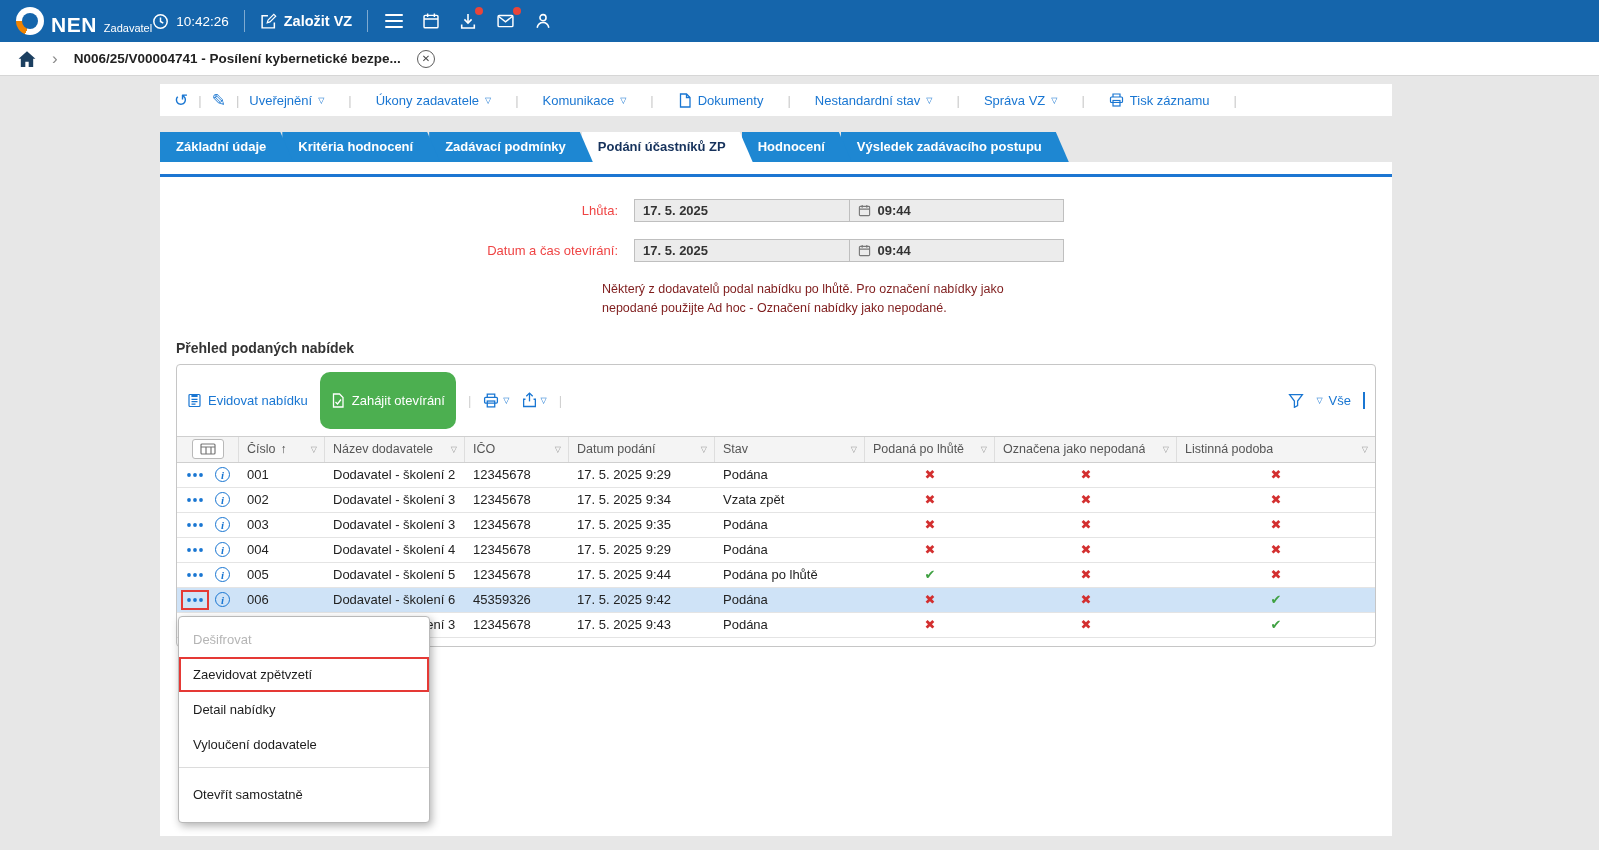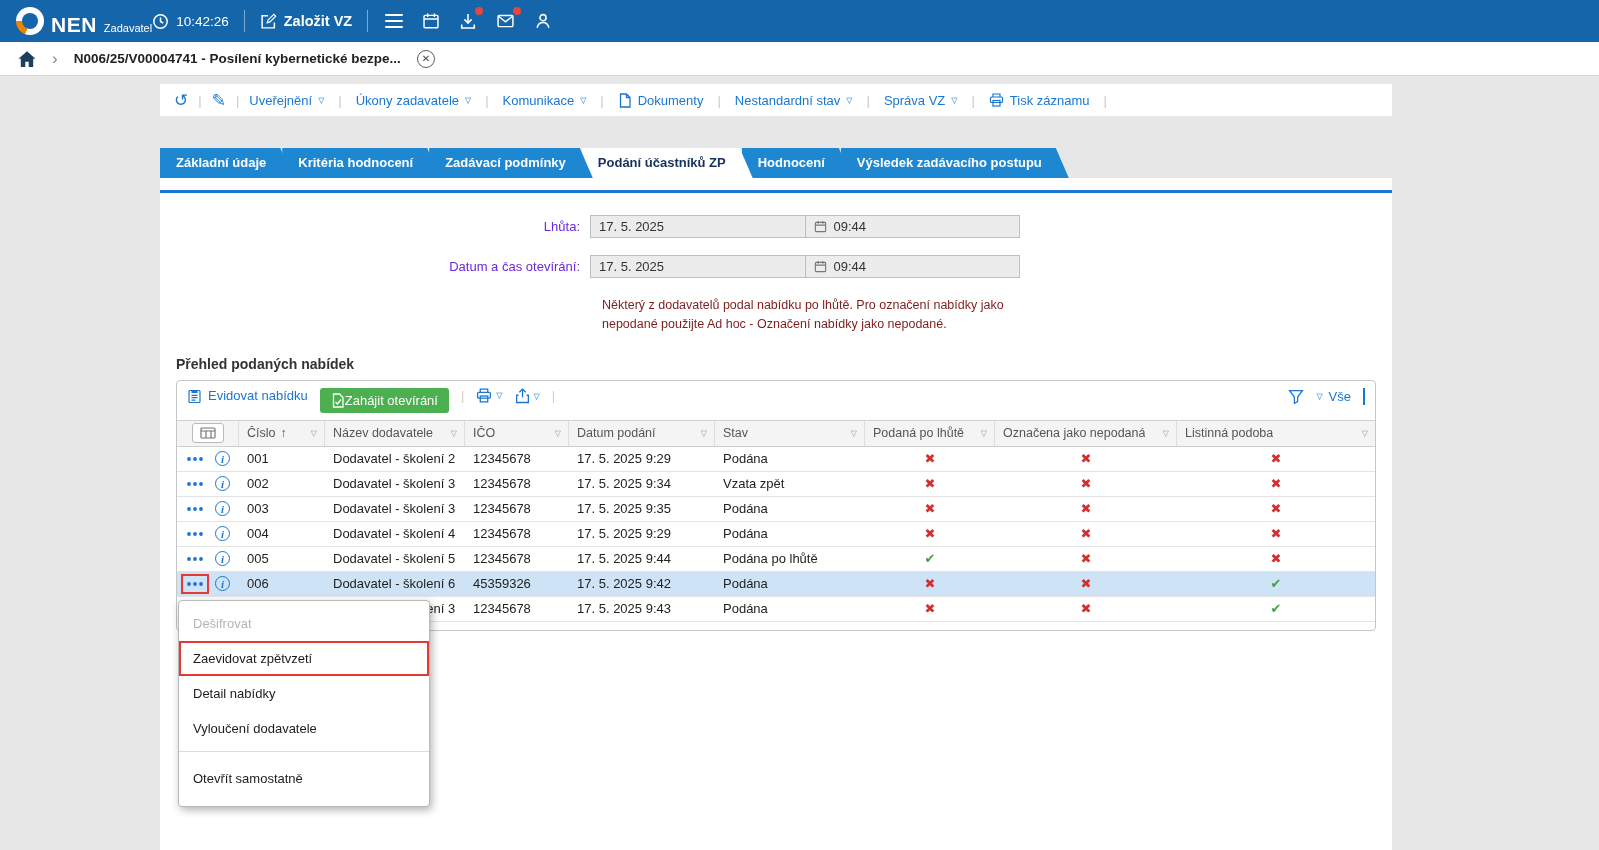--- a/index.html
+++ b/index.html
@@ -37,51 +37,51 @@
     display:flex;align-items:center;justify-content:center;font-size:10px;cursor:pointer}
 
   
   .content{margin:8px 0 0 160px;width:1232px}
 
   
   .cmdbar{background:#fff;height:32px;display:flex;align-items:center;padding:0 14px;gap:10px}
   .glyph{font-size:17px;line-height:1;cursor:pointer}
   .tico{color:#1976d2;display:flex;align-items:center}
   .tsep{color:#c9c9c9}
-  .tlinks{display:flex;align-items:flex-start;gap:14px}
+  .tlinks{display:flex;align-items:flex-start;gap:24px}
   .tlink{color:#1976d2;display:flex;align-items:center;gap:6px;cursor:pointer;font-size:13px}
   .caret{font-size:8px;color:inherit;margin-top:1px}
 
   
-  .tabs{display:flex;margin-top:32px;height:30px;position:relative}
+  .tabs{display:flex;margin-top:16px;height:30px;position:relative}
   .tab{background:#1e87d2;color:#fff;font-weight:bold;font-size:13px;line-height:30px;
     padding:0 27px 0 16px;margin-right:-11px;position:relative;cursor:pointer;
     clip-path:polygon(0 0,calc(100% - 13px) 0,100% 100%,0 100%)}
   .tab.active{background:#fff;color:#16325c}
 
   
   .panel{background:#fff;min-height:674px;padding-top:12px}
   .panel h2{color:#16325c;font-size:17px;font-weight:bold;margin:2px 0 10px 16px}
   .rule{height:3px;background:#1c76d2}
 
   .frm{margin-top:22px;display:flex;flex-direction:column;gap:17px}
   .frow{display:flex;align-items:center}
-  .flabel{width:430px;text-align:right;padding-right:10px;color:#6d28d9}
+  .flabel{width:474px;text-align:right;padding-right:16px;color:#ef4444}
   .ctl{width:430px;height:23px;display:flex;align-items:center;border:1px solid #bfbfbf;background:#ececec}
-  .half{flex:1;height:100%;display:flex;align-items:center;padding:0 8px;font-weight:normal;color:#333}
+  .half{flex:1;height:100%;display:flex;align-items:center;padding:0 8px;font-weight:bold;color:#333}
   .half.time{border-left:1px solid #bfbfbf;gap:7px}
   .warn{margin:18px 0 0 442px;width:455px;font-weight:normal;color:#7f1d1d;font-size:12.5px;line-height:1.5}
   .subh{margin:22px 0 8px 16px;font-size:14px;font-weight:bold;color:#333}
 
   
   .gcard{margin:0 16px;background:#fff;border:1px solid #c6c6c6;border-radius:4px;padding-bottom:8px}
-  .gtoolbar{display:flex;align-items:flex-start;gap:12px;padding:7px 10px}
+  .gtoolbar{display:flex;align-items:center;gap:12px;padding:7px 10px}
   .evid{color:#1976d2;display:flex;align-items:center;gap:6px;cursor:pointer}
-  .greenbtn{background:#4caf50;border:none;border-radius:3px;color:#fff;font-family:inherit;
-    font-size:13px;padding:5px 11px;display:flex;align-items:center;cursor:pointer}
+  .greenbtn{background:#4caf50;border:none;border-radius:10px;color:#fff;font-family:inherit;
+    font-size:13px;padding:21px 11px;display:flex;align-items:center;gap:7px;cursor:pointer}
   .gsep{color:#d0d0d0}
   .gicon{color:#1976d2;display:flex;align-items:center;gap:4px;cursor:pointer}
   .gt-right{margin-left:auto;display:flex;align-items:center;gap:12px;color:#1976d2}
   .vse{display:flex;align-items:center;gap:6px;cursor:pointer;font-size:13px}
   .bsep{width:2px;height:17px;background:#1976d2}
 
   .gr{display:grid;grid-template-columns:62px 86px 140px 104px 146px 150px 130px 182px 198px;align-items:stretch}
   .ghead{background:#f4f4f4;border-top:1px solid #cfcfcf;border-bottom:1px solid #cfcfcf;height:27px}
   .hc{display:flex;align-items:center;padding:0 7px 0 8px;color:#555;font-size:12.5px;
     border-right:1px solid #dedede;overflow:hidden;white-space:nowrap;cursor:pointer}

